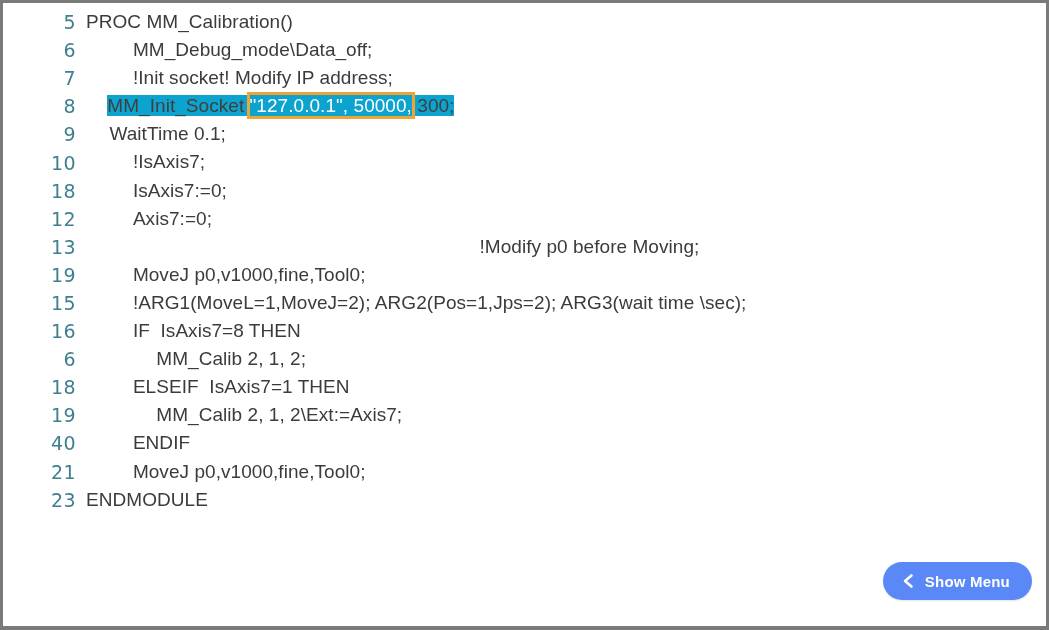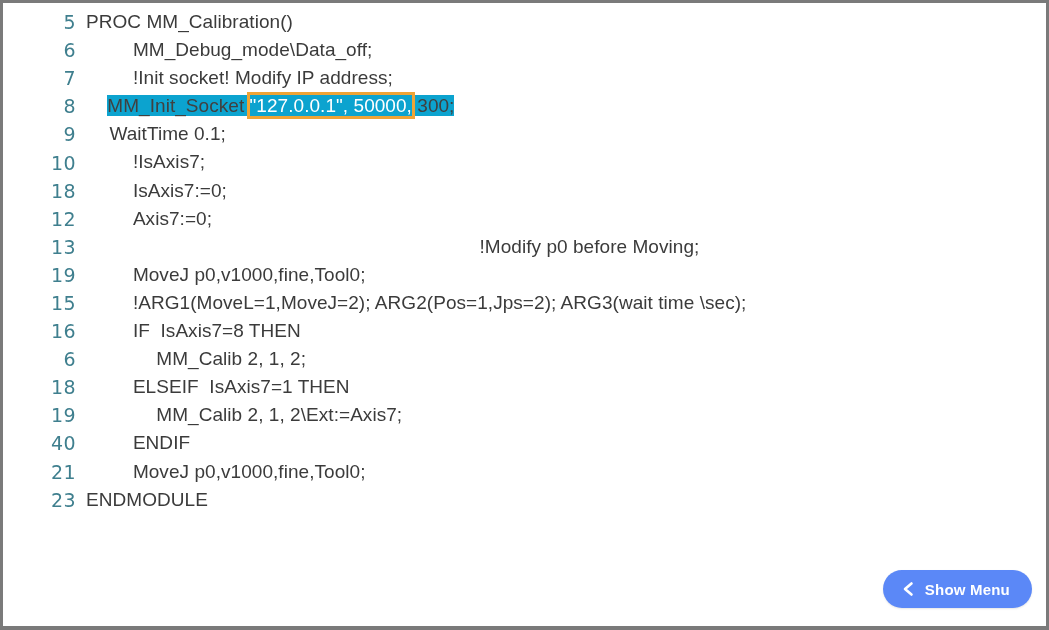--- a/index.html
+++ b/index.html
@@ -86,21 +86,21 @@
     color: #ffffff;
     outline: 3px solid #efa436;
     outline-offset: 0px;
     box-shadow: 0 0 0 0 transparent;
   }
 
   
   #show-menu-button {
     position: absolute;
     right: 14px;
-    bottom: 18px;
+    bottom: 26px;
     display: flex;
     align-items: center;
     gap: 9px;
     height: 38px;
     padding: 0 22px 0 17px;
     background: #5b88f7;
     border: none;
     border-radius: 19px;
     cursor: pointer;
     box-shadow: 0 1px 2px rgba(0,0,0,0.10);

